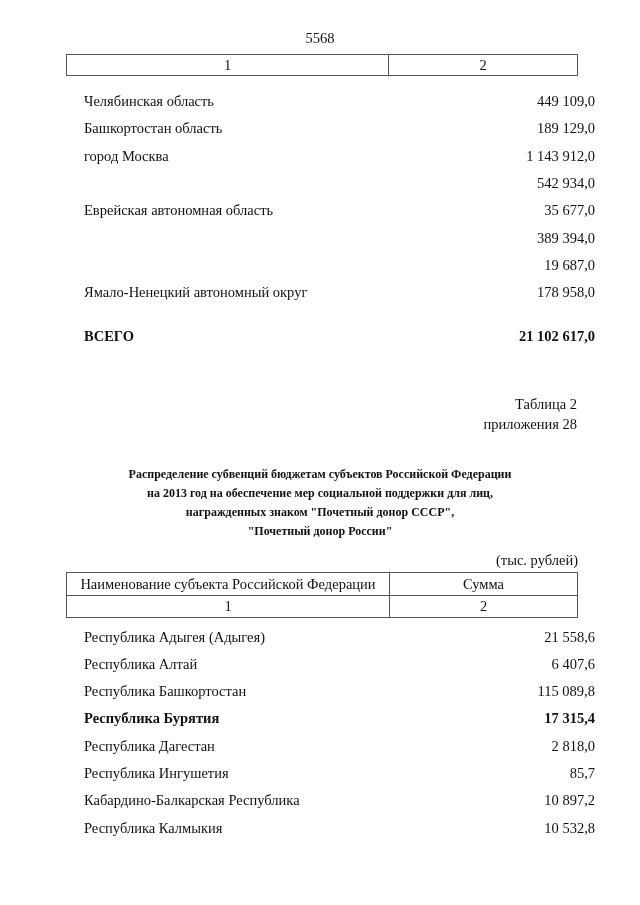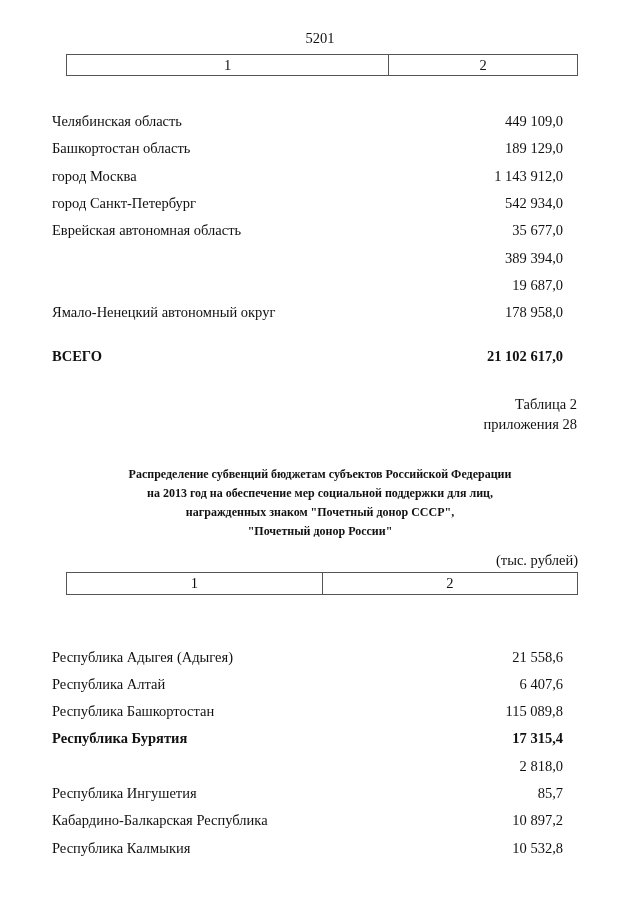--- a/index.html
+++ b/index.html
@@ -2,32 +2,32 @@
 <html><head>
 <meta charset="utf-8">
 <style>
   html, body { margin: 0; padding: 0; background: #ffffff; }
   body { width: 640px; height: 905px; position: relative; overflow: hidden;
          font-family: "Liberation Serif", "DejaVu Serif", serif; color: #111; font-size: 14.5px; }
   .abs { position: absolute; }
   .page-number { left: 0; width: 640px; top: 30px; text-align: center; font-size: 14.5px; }
   table.hdr { position: absolute; border-collapse: collapse; }
   table.hdr td { border: 1px solid #555; text-align: center; padding: 0; font-size: 14.5px; line-height: 19px; }
-  .row { position: absolute; left: 52px; width: 511px; height: 20px; line-height: 20px; margin-top: 20px; }
+  .row { position: absolute; left: 84px; width: 511px; height: 20px; line-height: 20px; }
   .row .name { position: absolute; left: 0; top: 0; white-space: nowrap; }
   .row .val { position: absolute; right: 0; top: 0; white-space: nowrap; }
   .bold { font-weight: bold; }
   .right-note { right: 63px; text-align: right; line-height: 22px; font-size: 14.5px; }
   .title { left: 60px; width: 520px; top: 465px; text-align: center; font-weight: bold; line-height: 19px; font-size: 12px; }
   .units { right: 62px; top: 552px; font-size: 14.5px; }
 </style>
 </head>
 <body>
 
-<div class="abs page-number">5201</div>
+<div class="abs page-number">5568</div>
 
 <table class="hdr" style="left:66px; top:54px; width:512px; height:22px;">
   <tbody>
       <tr>
     <td style="width:321px;">1</td>
     <td>2</td>
   </tr>
 </tbody>
   </table>
 
@@ -37,21 +37,20 @@
 </div>
 <div class="row" style="top:118px;">
   <span class="name">Башкортостан область</span>
   <span class="val">189 129,0</span>
 </div>
 <div class="row" style="top:146px;">
   <span class="name">город Москва</span>
   <span class="val">1 143 912,0</span>
 </div>
 <div class="row" style="top:173px;">
-  <span class="name">город Санкт-Петербург</span>
   <span class="val">542 934,0</span>
 </div>
 <div class="row" style="top:200px;">
   <span class="name">Еврейская автономная область</span>
   <span class="val">35 677,0</span>
 </div>
 <div class="row" style="top:228px;">
   <span class="val">389 394,0</span>
 </div>
 <div class="row" style="top:255px;">
@@ -74,20 +73,24 @@
   <div>Распределение субвенций бюджетам субъектов Российской Федерации</div>
   <div>на 2013 год  на обеспечение мер социальной поддержки для лиц,</div>
   <div>награжденных знаком "Почетный донор СССР",</div>
   <div>"Почетный донор России"</div>
 </div>
 
 <div class="abs units">(тыс. рублей)</div>
 
 <table class="hdr" style="left:66px; top:572px; width:512px;">
   <tbody>
+      <tr style="height:23px;">
+    <td style="width:322px;">Наименование субъекта Российской Федерации</td>
+    <td>Сумма</td>
+  </tr>
   <tr style="height:22px;">
     <td>1</td>
     <td>2</td>
   </tr>
 </tbody>
   </table>
 
 <div class="row" style="top:627px;">
   <span class="name">Республика Адыгея (Адыгея)</span>
   <span class="val">21 558,6</span>
@@ -98,20 +101,21 @@
 </div>
 <div class="row" style="top:681px;">
   <span class="name">Республика Башкортостан</span>
   <span class="val">115 089,8</span>
 </div>
 <div class="row" style="top:708px;font-weight:bold;">
   <span class="name">Республика Бурятия</span>
   <span class="val">17 315,4</span>
 </div>
 <div class="row" style="top:736px;">
+  <span class="name">Республика Дагестан</span>
   <span class="val">2 818,0</span>
 </div>
 <div class="row" style="top:763px;">
   <span class="name">Республика Ингушетия</span>
   <span class="val">85,7</span>
 </div>
 <div class="row" style="top:790px;">
   <span class="name">Кабардино-Балкарская Республика</span>
   <span class="val">10 897,2</span>
 </div>

